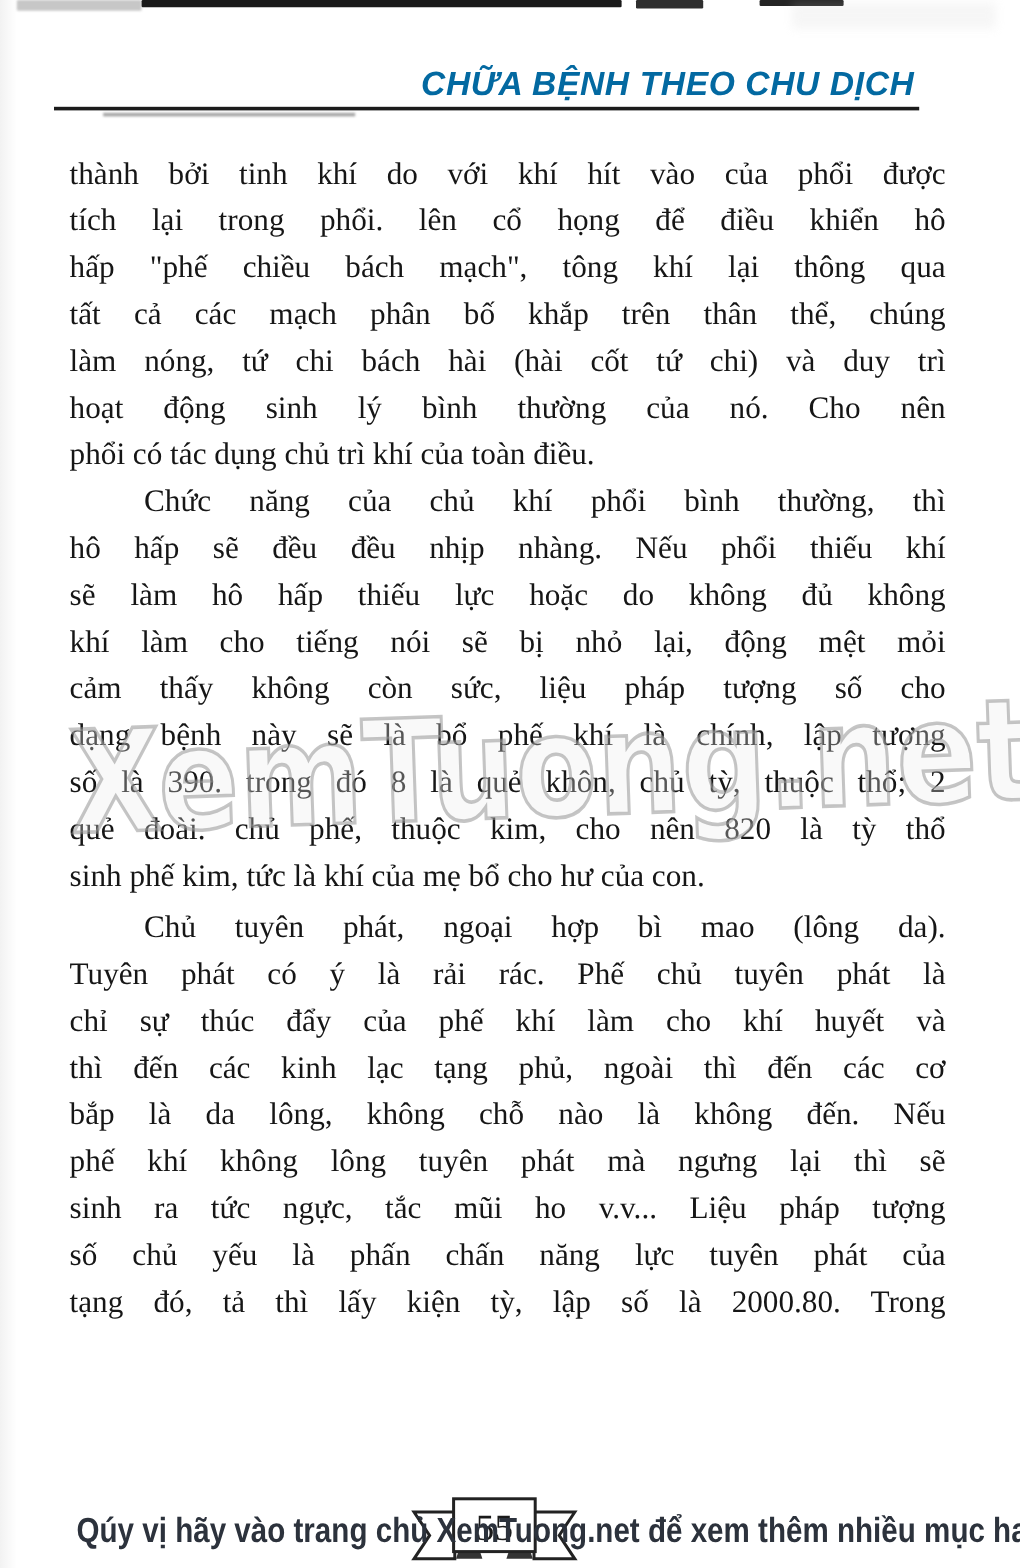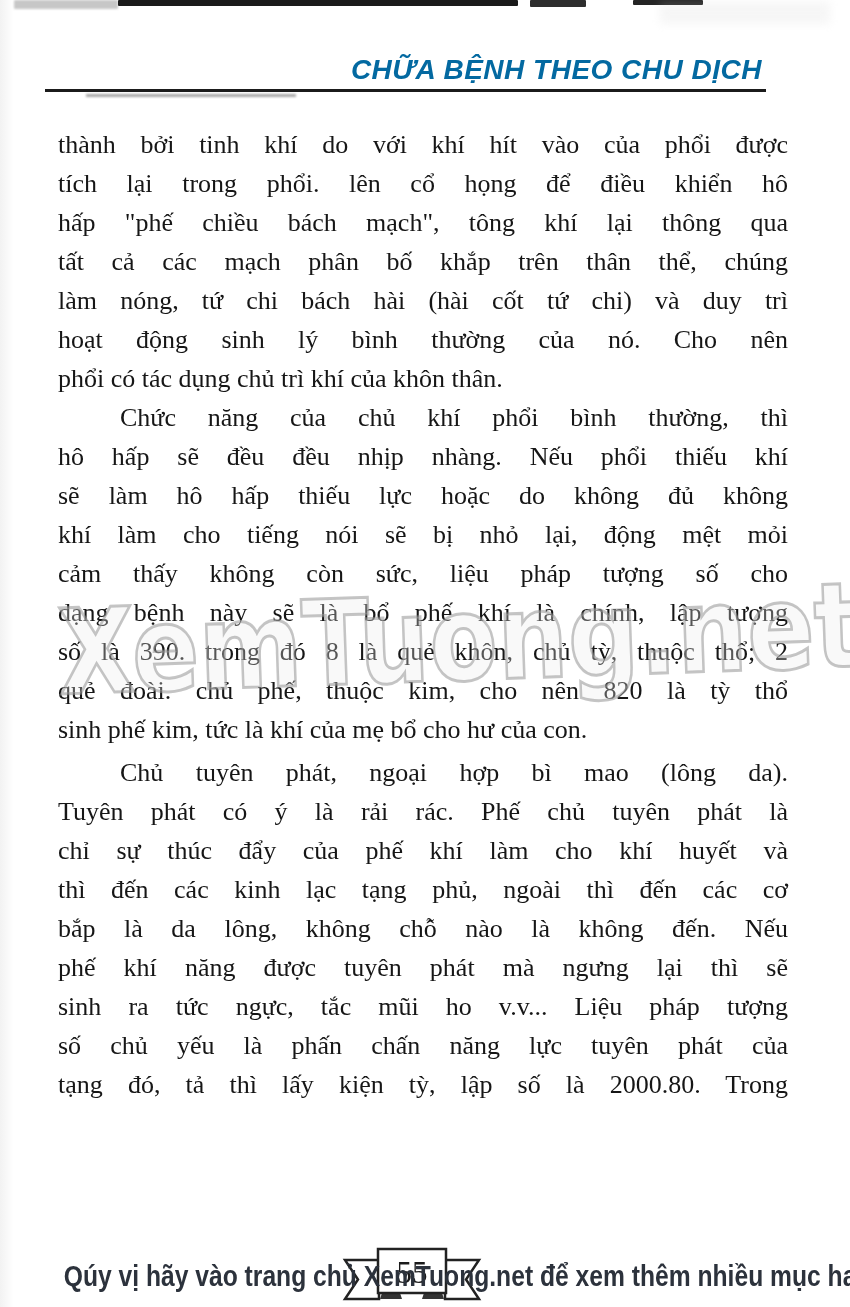--- a/index.html
+++ b/index.html
@@ -103,40 +103,40 @@
   <div class="header-rule-fuzz"></div>
 
   <div class="body-text">
     <div class="para p1">
         <div class="line">thành bởi tinh khí do với khí hít vào của phổi được</div>
         <div class="line">tích lại trong phổi. lên cổ họng để điều khiển hô</div>
         <div class="line">hấp "phế chiều bách mạch", tông khí lại thông qua</div>
         <div class="line">tất cả các mạch phân bố khắp trên thân thể, chúng</div>
         <div class="line">làm nóng, tứ chi bách hài (hài cốt tứ chi) và duy trì</div>
         <div class="line">hoạt động sinh lý bình thường của nó. Cho nên</div>
-        <div class="line last">phổi có tác dụng chủ trì khí của khôn thân.</div>
+        <div class="line last">phổi có tác dụng chủ trì khí của toàn điều.</div>
       </div>
     <div class="para p2">
         <div class="line indent">Chức năng của chủ khí phổi bình thường, thì</div>
         <div class="line">hô hấp sẽ đều đều nhịp nhàng. Nếu phổi thiếu khí</div>
         <div class="line">sẽ làm hô hấp thiếu lực hoặc do không đủ không</div>
         <div class="line">khí làm cho tiếng nói sẽ bị nhỏ lại, động mệt mỏi</div>
         <div class="line">cảm thấy không còn sức, liệu pháp tượng số cho</div>
         <div class="line">dạng bệnh này sẽ là bổ phế khí là chính, lập tượng</div>
         <div class="line">số là 390. trong đó 8 là quẻ khôn, chủ tỳ, thuộc thổ; 2</div>
         <div class="line">quẻ đoài. chủ phế, thuộc kim, cho nên 820 là tỳ thổ</div>
         <div class="line last">sinh phế kim, tức là khí của mẹ bổ cho hư của con.</div>
       </div>
     <div class="para p3">
         <div class="line indent">Chủ tuyên phát, ngoại hợp bì mao (lông da).</div>
         <div class="line">Tuyên phát có ý là rải rác. Phế chủ tuyên phát là</div>
         <div class="line">chỉ sự thúc đẩy của phế khí làm cho khí huyết và</div>
         <div class="line">thì đến các kinh lạc tạng phủ, ngoài thì đến các cơ</div>
         <div class="line">bắp là da lông, không chỗ nào là không đến. Nếu</div>
-        <div class="line">phế khí năng được tuyên phát mà ngưng lại thì sẽ</div>
+        <div class="line">phế khí không lông tuyên phát mà ngưng lại thì sẽ</div>
         <div class="line">sinh ra tức ngực, tắc mũi ho v.v... Liệu pháp tượng</div>
         <div class="line">số chủ yếu là phấn chấn năng lực tuyên phát của</div>
         <div class="line">tạng đó, tả thì lấy kiện tỳ, lập số là 2000.80. Trong</div>
       </div>
   </div>
 
   <div class="watermark">
     <span>XemTuong.net</span>
   </div>
 

